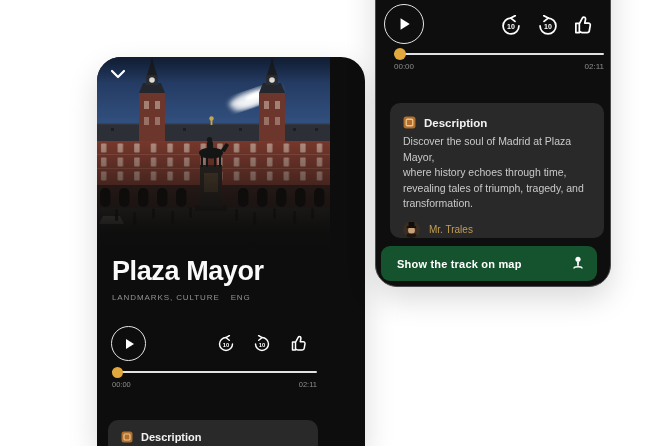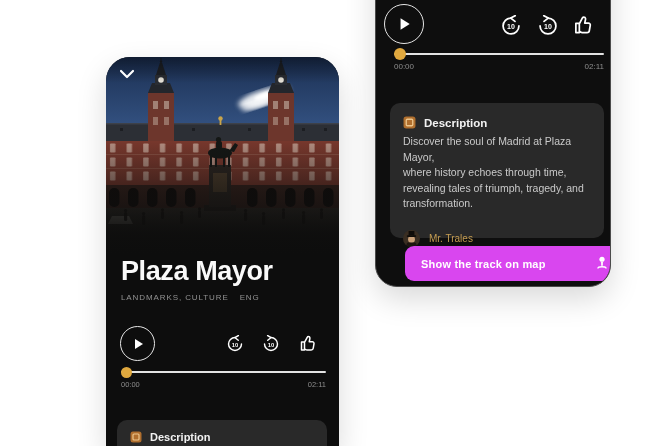--- a/index.html
+++ b/index.html
@@ -1,20 +1,20 @@
 <!DOCTYPE html>
 <html><head>
 <meta charset="utf-8">
 <style>
   html,body{margin:0;padding:0;background:#ffffff;}
   *{box-sizing:border-box;}
   .canvas{position:relative;width:670px;height:446px;overflow:hidden;background:#ffffff;
           font-family:"Liberation Sans",sans-serif;}
   .phone{position:absolute;background:#0d0d0d;overflow:hidden;}
-  .phone-left{left:106px;top:57px;width:233px;height:389px;border-radius:24px 24px 0 0;
+  .phone-left{left:97px;top:57px;width:268px;height:389px;border-radius:24px 24px 0 0;
               box-shadow:0 12px 30px rgba(0,0,0,.15);}
   .phone-right{left:375px;top:-62px;width:236px;height:349px;border-radius:22px;
                border:1px solid #4b4b4b;background:#0e0e0e;box-shadow:0 12px 30px rgba(0,0,0,.15);}
   .photo{position:absolute;left:0;top:0;width:233px;height:200px;}
   .chevron-btn{position:absolute;left:11px;top:10px;width:20px;height:16px;cursor:pointer;}
   .title{position:absolute;left:15px;top:199px;color:#fafafa;font-size:27px;font-weight:bold;
          letter-spacing:-0.4px;white-space:nowrap;}
   .cats{position:absolute;left:15px;top:236px;display:flex;gap:11px;color:#939393;
         font-size:8px;letter-spacing:0.9px;white-space:nowrap;}
   .play{position:absolute;border:1.5px solid #e6e6e6;border-radius:50%;background:transparent;
@@ -32,24 +32,24 @@
   .times{position:absolute;display:flex;justify-content:space-between;color:#8d8d8d;text-align:right;}
   .times-l{left:15px;top:323px;width:205px;font-size:7.5px;}
   .times-r{left:18px;top:123px;width:210px;font-size:8px;}
   .card{position:absolute;background:#292929;border-radius:10px;}
   .card-l{left:11px;top:363px;width:210px;height:95px;padding:11px 13px;}
   .card-r{left:14px;top:164px;width:214px;height:135px;padding:13px;}
   .card-head{display:flex;align-items:center;gap:8px;color:#f2f2f2;font-weight:bold;}
   .card-l .card-head{font-size:11px;}
   .card-r .card-head{font-size:11.5px;}
   .body-text{margin-top:5px;color:#c9c9c9;font-size:10.5px;line-height:15.5px;white-space:pre-line;}
-  .author{display:flex;align-items:center;gap:9px;margin-top:18px;}
+  .author{display:flex;align-items:center;gap:9px;margin-top:9px;}
   .author-name{color:#c59d52;font-size:10px;}
-  .map-btn{position:absolute;left:29px;top:307px;width:216px;height:35px;border-radius:9px;
-           background:#d946ef;display:flex;align-items:center;cursor:pointer;}
+  .map-btn{position:absolute;left:5px;top:307px;width:216px;height:35px;border-radius:9px;
+           background:#14532d;display:flex;align-items:center;cursor:pointer;}
   .map-btn span{margin-left:16px;color:#ffffff;font-size:11px;font-weight:bold;letter-spacing:0.2px;}
   .map-btn .pin{position:absolute;right:12px;top:10px;line-height:0;}
   svg text{font-family:"Liberation Sans",sans-serif;}
 </style>
 </head>
 <body>
 
 <div class="canvas">
 
   <div class="phone phone-left">

